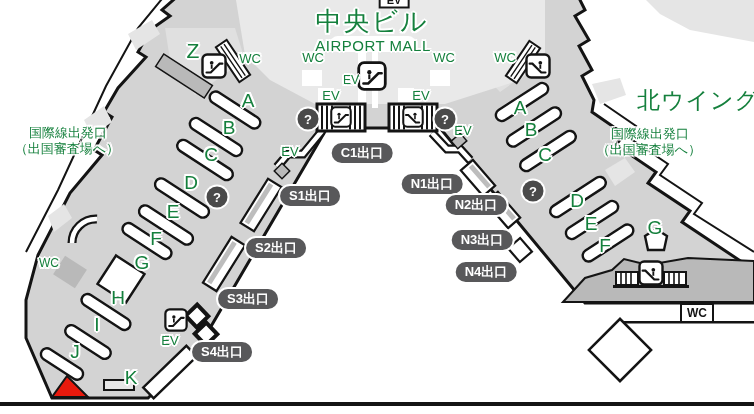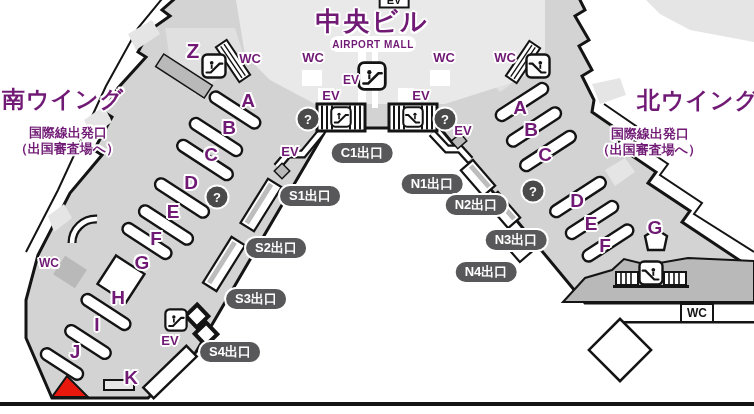--- a/index.html
+++ b/index.html
@@ -3,28 +3,28 @@
 <meta charset="utf-8">
 <style>
   html,body{margin:0;padding:0;background:#fff;}
   .stage{
     position:relative;width:754px;height:414px;overflow:hidden;background:#fff;
     font-family:"Liberation Sans","DejaVu Sans",sans-serif;color:#141414;
   }
   .stage svg{position:absolute;left:0;top:0;}
   .abs{position:absolute;transform:translate(-50%,-50%);white-space:nowrap;line-height:1;z-index:2;}
   .halo{
-    font-weight:700;color:#701a75;
+    font-weight:400;color:#15803d;
     text-shadow:2px 0 #fff,-2px 0 #fff,0 2px #fff,0 -2px #fff,
                 1.5px 1.5px #fff,-1.5px 1.5px #fff,1.5px -1.5px #fff,-1.5px -1.5px #fff;
   }
   .ltr{font-size:19px;}
   .big{font-size:23px;letter-spacing:1px;}
   .title{font-size:26px;letter-spacing:2px;}
-  .mall{font-size:10px;letter-spacing:.5px;text-align:center;}
+  .mall{font-size:15px;letter-spacing:.5px;text-align:center;}
   .dep{font-size:13px;}
   .tag{font-size:13px;}
   .tag-s{font-size:12px;}
   .badge{
     background:#58585a;color:#fff;font-weight:700;font-size:13px;
     padding:3px 9px 4px;border-radius:13px;box-shadow:0 0 0 2px #fff;z-index:3;
   }
   .q{
     width:21px;height:21px;border-radius:50%;background:#4a4a4a;color:#fff;
     font-weight:900;font-size:13px;display:flex;align-items:center;justify-content:center;
@@ -264,35 +264,34 @@
 <div class="abs halo tag" style="left:313px;top:57px">WC</div>
 <div class="abs halo tag" style="left:444px;top:57px">WC</div>
 <div class="abs halo tag-s" style="left:351px;top:80px">EV</div>
 <div class="abs halo tag" style="left:331px;top:95px">EV</div>
 <div class="abs halo tag" style="left:421px;top:95px">EV</div>
 <div class="abs halo tag" style="left:290px;top:151px">EV</div>
 <div class="abs halo tag" style="left:463px;top:130px">EV</div>
 <div class="abs q" style="left:308px;top:119px">?</div>
 <div class="abs q" style="left:445px;top:119px">?</div>
 
-<div class="abs halo big" style="left:63px;top:99px">南ウイング</div>
 <div class="abs halo dep" style="left:68px;top:132px">国際線出発口</div>
 <div class="abs halo dep" style="left:67px;top:148px">（出国審査場へ）</div>
 <div class="abs halo big" style="left:698px;top:100px">北ウイング</div>
 <div class="abs halo dep" style="left:650px;top:133px">国際線出発口</div>
 <div class="abs halo dep" style="left:649px;top:149px">（出国審査場へ）</div>
 
 <div class="abs badge" style="left:362px;top:153px">C1出口</div>
 <div class="abs badge" style="left:310px;top:196px">S1出口</div>
 <div class="abs badge" style="left:276px;top:248px">S2出口</div>
-<div class="abs badge" style="left:256px;top:299px">S3出口</div>
-<div class="abs badge" style="left:230px;top:352px">S4出口</div>
+<div class="abs badge" style="left:248px;top:299px">S3出口</div>
+<div class="abs badge" style="left:222px;top:352px">S4出口</div>
 <div class="abs badge" style="left:432px;top:184px">N1出口</div>
 <div class="abs badge" style="left:476px;top:205px">N2出口</div>
-<div class="abs badge" style="left:516px;top:240px">N3出口</div>
+<div class="abs badge" style="left:482px;top:240px">N3出口</div>
 <div class="abs badge" style="left:486px;top:272px">N4出口</div>
 
 <div class="abs halo" style="left:193px;top:50px;font-size:21px">Z</div>
 <div class="abs halo tag" style="left:250px;top:58px">WC</div>
 <div class="abs halo ltr" style="left:248px;top:100px">A</div>
 <div class="abs halo ltr" style="left:229px;top:127px">B</div>
 <div class="abs halo ltr" style="left:211px;top:154px">C</div>
 <div class="abs halo ltr" style="left:191px;top:182px">D</div>
 <div class="abs halo ltr" style="left:173px;top:211px">E</div>
 <div class="abs halo ltr" style="left:156px;top:238px">F</div>

